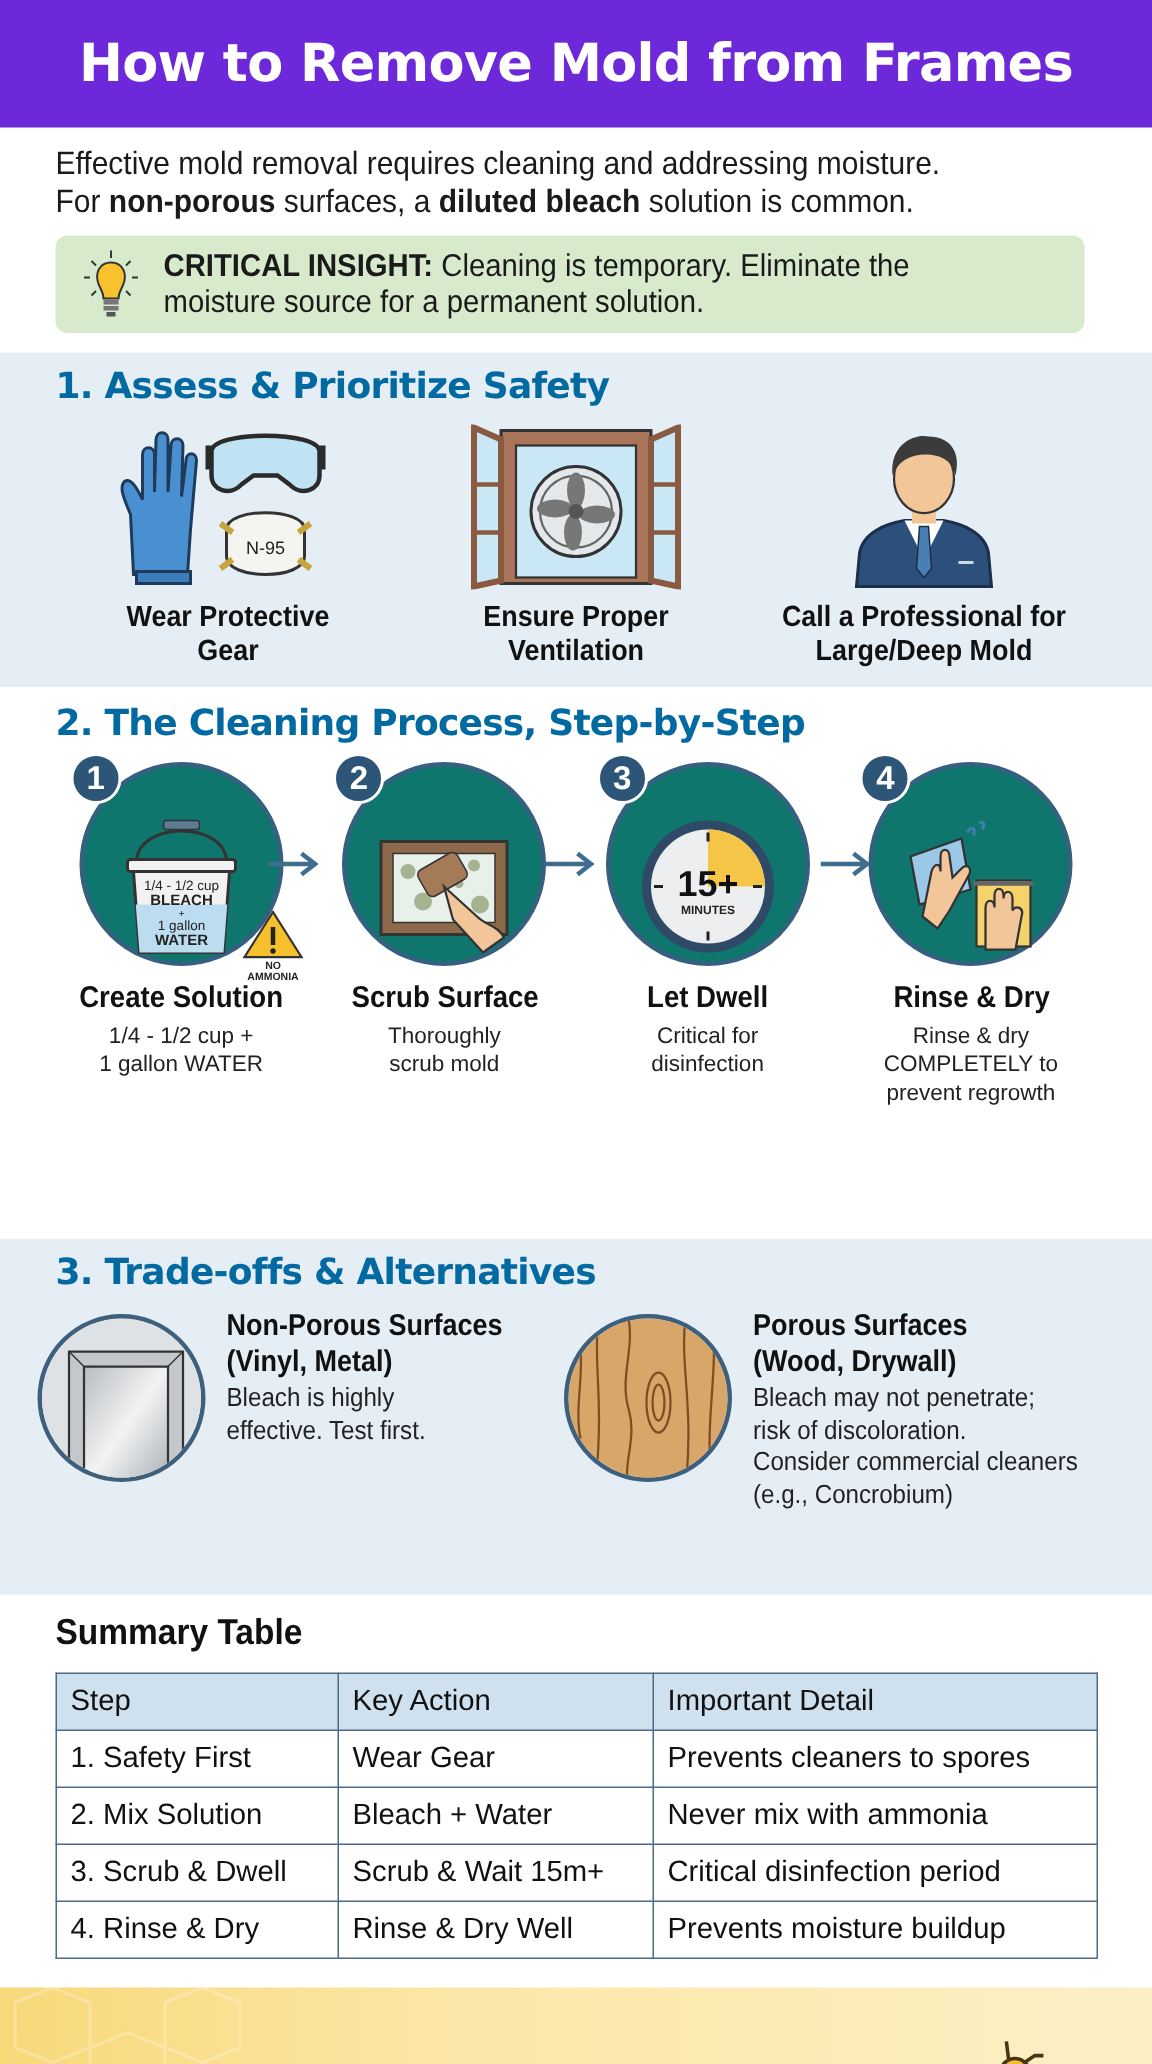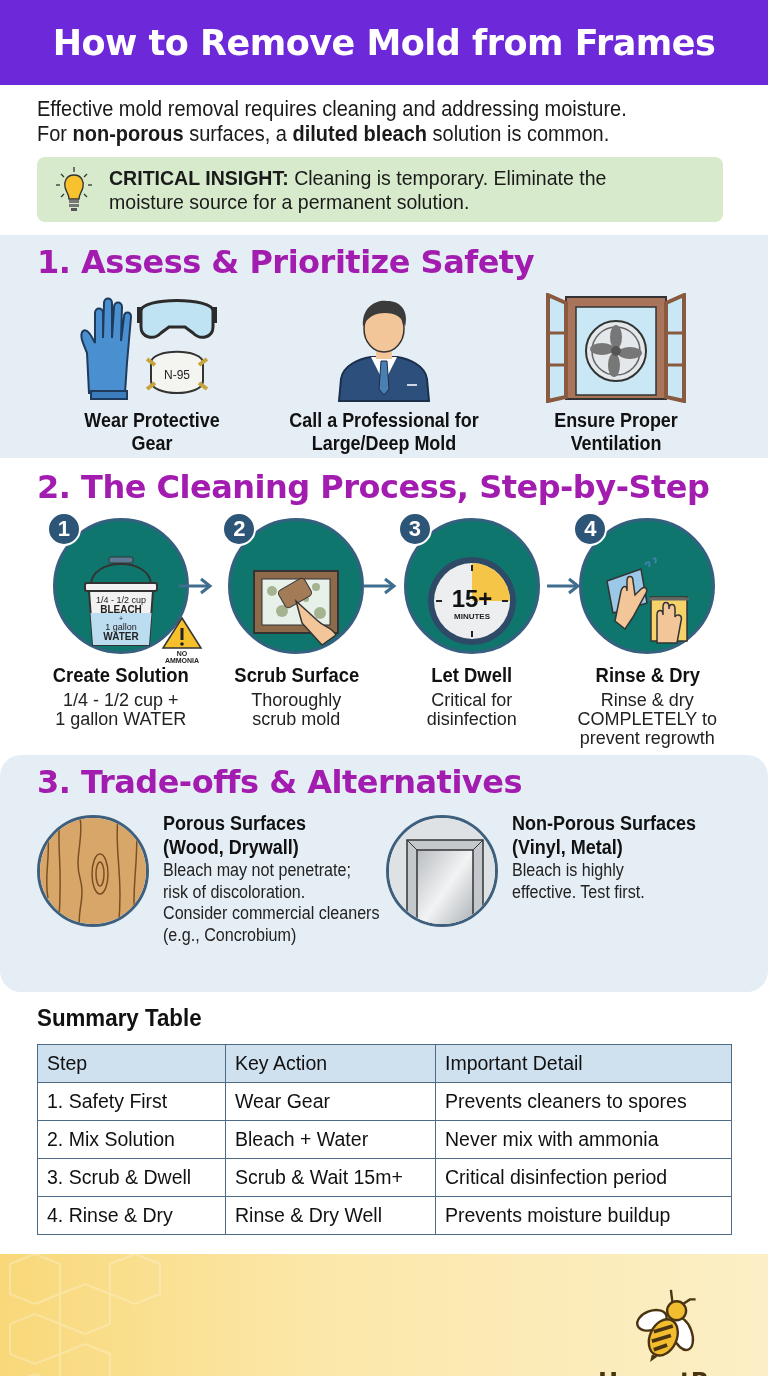--- a/index.html
+++ b/index.html
@@ -6,35 +6,35 @@
   body { width: 768px; height: 1376px; overflow: hidden; background: #ffffff; font-family: "Liberation Sans", sans-serif; color: #111; }
   .header { height: 85px; background: #6d28d9; display: flex; align-items: center; justify-content: center; }
   .header h1 { color: #fff; font-family: "DejaVu Sans", sans-serif; font-weight: bold; font-size: 35px; letter-spacing: -0.5px; }
   .intro { padding: 12px 45px 0 37px; height: 150px; }
   .intro p { font-size: 21.5px; line-height: 25px; color: #1a1a1a; transform: scaleX(0.93); transform-origin: left; white-space: nowrap; }
   .intro b { font-weight: bold; }
   .insight { margin-top: 10px; background: #d7eacc; border-radius: 8px; height: 65px; display: flex; align-items: center; padding: 0 12px 0 18px; }
   .insight .bulb { width: 38px; height: 48px; margin-right: 16px; flex-shrink: 0; }
   .insight p { font-size: 21px; line-height: 24px; transform: scaleX(0.93); transform-origin: left; white-space: nowrap; }
   .sec1 { background: #e6eef5; height: 223px; margin-top: 0; padding: 8px 37px 0 37px; position: relative; top: -0px; }
-  .sec-title { font-family: "DejaVu Sans", sans-serif; font-weight: bold; font-size: 32px; color: #a21caf; letter-spacing: -0.5px; }
+  .sec-title { font-family: "DejaVu Sans", sans-serif; font-weight: bold; font-size: 24px; color: #0369a1; letter-spacing: -0.5px; }
   .sec1-grid { display: flex; justify-content: space-between; margin-top: 12px; }
   .sec1-item { width: 230px; text-align: center; }
   .sec1-item svg { height: 110px; }
   .sec1-item .lbl { font-weight: bold; font-size: 19.5px; line-height: 23px; margin-top: 2px; transform: scaleX(0.92); }
-  .sec2 { height: 297px; padding: 10px 37px 0 37px; }
+  .sec2 { height: 368px; padding: 10px 37px 0 37px; }
   .steps { display: flex; margin-top: 12px; position: relative; }
   .step { width: 176px; text-align: center; position: relative; }
   .step .circle-wrap { position: relative; width: 136px; height: 136px; margin: 0 auto; }
   .step .circle { width: 136px; height: 136px; border-radius: 50%; background: #0f766e; border: 3px solid #35607f; display: flex; align-items: flex-end; justify-content: center; }
   .step .badge { position: absolute; left: -6px; top: -6px; width: 34px; height: 34px; border-radius: 50%; background: #2d5577; color: #fff; font-weight: bold; font-size: 22px; display: flex; align-items: center; justify-content: center; border: 2px solid #fff; }
   .step .s-title { font-weight: bold; font-size: 20px; margin-top: 10px; transform: scaleX(0.92); }
-  .step .s-desc { font-size: 18px; line-height: 19px; color: #222; margin-top: 4px; }
+  .step .s-desc { font-size: 15px; line-height: 19px; color: #222; margin-top: 4px; }
   .arrow { position: absolute; top: 58px; width: 34px; height: 20px; }
-  .sec3 { background: #e6eef5; height: 237px; padding: 8px 31px 0 37px; border-radius: 21px; }
+  .sec3 { background: #e6eef5; height: 237px; padding: 8px 31px 0 37px; }
   .alt-grid { display: flex; margin-top: 10px; }
   .alt { display: flex; width: 380px; }
   .alt .disc { width: 112px; height: 112px; border-radius: 50%; border: 3px solid #3f607c; overflow: hidden; flex-shrink: 0; margin-right: 14px; margin-top: 4px; }
   .alt .a-title { font-weight: bold; font-size: 20px; line-height: 24px; transform: scaleX(0.9); transform-origin: left; white-space: nowrap; }
   .alt .a-desc { font-size: 17.5px; line-height: 19.5px; color: #222; transform: scaleX(0.92); transform-origin: left; white-space: nowrap; margin-top: 2px; }
   .sec4 { height: 262px; padding: 12px 37px 0 37px; }
   .sum-title { font-weight: bold; font-size: 24px; transform: scaleX(0.93); transform-origin: left; }
   table { border-collapse: collapse; width: 695px; margin-top: 12px; }
   th, td { border: 1.5px solid #4e6b86; text-align: left; padding: 0 9px; height: 38px; font-size: 19.5px; }
   th { background: #cfe0ee; font-weight: normal; }
@@ -96,35 +96,20 @@
         <line x1="70" y1="96" x2="78" y2="90" stroke="#c8a43c" stroke-width="4"></line>
           <line x1="130" y1="96" x2="122" y2="90" stroke="#c8a43c" stroke-width="4"></line>
         <text x="100" y="86" text-anchor="middle" font-size="12" font-family="Liberation Sans, sans-serif" fill="#222">N-95</text>
       </svg>
       <div class="lbl">
           <div>Wear Protective</div>
           <div>Gear</div>
         </div>
     </div>
     <div class="sec1-item">
-      <svg viewBox="0 0 110 110" width="110">
-        <path d="M10 108 L12 86 C14 72 30 66 42 64 L68 64 C80 66 96 72 98 86 L100 108Z" fill="#2d4f7c" stroke="#1b2f4a" stroke-width="2"></path>
-        <path d="M42 64 L55 90 L68 64Z" fill="#fff"></path>
-        <path d="M52 68 L58 68 L60 96 L55 102 L50 96Z" fill="#4a7fb3" stroke="#1b2f4a" stroke-width="1"></path>
-        <rect x="47" y="52" width="16" height="14" fill="#f3c69a"></rect>
-        <ellipse cx="55" cy="36" rx="20" ry="23" fill="#f3c69a" stroke="#333" stroke-width="1.5"></ellipse>
-        <path d="M34 34 C32 12 50 6 58 8 C72 8 80 18 76 34 C74 24 66 20 56 20 C46 20 38 24 34 34Z" fill="#3b3b3b"></path>
-        <line x1="78" y1="92" x2="88" y2="92" stroke="#cfd8e3" stroke-width="2"></line>
-      </svg>
-      <div class="lbl">
-          <div>Call a Professional for</div>
-          <div>Large/Deep Mold</div>
-        </div>
-    </div>
-    <div class="sec1-item">
       <svg viewBox="0 0 140 110" width="140">
         <rect x="20" y="4" width="100" height="102" fill="#a9745a" stroke="#333" stroke-width="2"></rect>
         <rect x="30" y="14" width="80" height="88" fill="#c9e7f4" stroke="#333" stroke-width="1.5"></rect>
         <path d="M2 2 L20 10 L20 104 L2 108Z" fill="#c9e7f4" stroke="#8a5a40" stroke-width="4"></path>
         <path d="M138 2 L120 10 L120 104 L138 108Z" fill="#c9e7f4" stroke="#8a5a40" stroke-width="4"></path>
         <line x1="2" y1="40" x2="20" y2="40" stroke="#8a5a40" stroke-width="3"></line>
           <line x1="2" y1="72" x2="20" y2="72" stroke="#8a5a40" stroke-width="3"></line>
         <line x1="120" y1="40" x2="138" y2="40" stroke="#8a5a40" stroke-width="3"></line>
           <line x1="120" y1="72" x2="138" y2="72" stroke="#8a5a40" stroke-width="3"></line>
         <circle cx="70" cy="58" r="30" fill="#e4e8ea" stroke="#333" stroke-width="2"></circle>
@@ -135,20 +120,35 @@
             <ellipse cx="68" cy="72" rx="6" ry="12"></ellipse>
             <ellipse cx="56" cy="56" rx="12" ry="6"></ellipse>
           </g>
         <circle cx="70" cy="58" r="5" fill="#555"></circle>
       </svg>
       <div class="lbl">
           <div>Ensure Proper</div>
           <div>Ventilation</div>
         </div>
     </div>
+    <div class="sec1-item">
+      <svg viewBox="0 0 110 110" width="110">
+        <path d="M10 108 L12 86 C14 72 30 66 42 64 L68 64 C80 66 96 72 98 86 L100 108Z" fill="#2d4f7c" stroke="#1b2f4a" stroke-width="2"></path>
+        <path d="M42 64 L55 90 L68 64Z" fill="#fff"></path>
+        <path d="M52 68 L58 68 L60 96 L55 102 L50 96Z" fill="#4a7fb3" stroke="#1b2f4a" stroke-width="1"></path>
+        <rect x="47" y="52" width="16" height="14" fill="#f3c69a"></rect>
+        <ellipse cx="55" cy="36" rx="20" ry="23" fill="#f3c69a" stroke="#333" stroke-width="1.5"></ellipse>
+        <path d="M34 34 C32 12 50 6 58 8 C72 8 80 18 76 34 C74 24 66 20 56 20 C46 20 38 24 34 34Z" fill="#3b3b3b"></path>
+        <line x1="78" y1="92" x2="88" y2="92" stroke="#cfd8e3" stroke-width="2"></line>
+      </svg>
+      <div class="lbl">
+          <div>Call a Professional for</div>
+          <div>Large/Deep Mold</div>
+        </div>
+    </div>
   </div>
 </div>
 
 <div class="sec2">
   <div class="sec-title">2. The Cleaning Process, Step-by-Step</div>
   <div class="steps">
     <div class="step">
       <div class="circle-wrap">
         <div class="circle">
           <svg viewBox="0 0 100 100" width="100" height="100">
@@ -264,44 +264,20 @@
           <div>COMPLETELY to</div>
           <div>prevent regrowth</div>
         </div>
     </div>
   </div>
 </div>
 
 <div class="sec3">
   <div class="sec-title">3. Trade-offs &amp; Alternatives</div>
   <div class="alt-grid">
-    <div class="alt">
-      <div class="disc">
-        <svg viewBox="0 0 112 112" width="112" height="112">
-          <rect width="112" height="112" fill="#d9a66a"></rect>
-          <g fill="none" stroke="#7a4f22" stroke-width="1.5">
-            <path d="M20 0 C16 30 24 50 18 112"></path>
-              <path d="M40 0 C44 20 34 40 40 60 C46 80 36 96 40 112"></path>
-            <ellipse cx="60" cy="56" rx="8" ry="20"></ellipse>
-              <ellipse cx="60" cy="56" rx="4" ry="12"></ellipse>
-            <path d="M78 0 C74 30 84 60 78 112"></path>
-              <path d="M96 0 C100 40 90 70 96 112"></path>
-              <path d="M8 20 C10 40 4 60 8 80"></path>
-          </g>
-        </svg>
-      </div>
-      <div>
-        <div class="a-title">Porous Surfaces</div>
-        <div class="a-title">(Wood, Drywall)</div>
-        <div class="a-desc">Bleach may not penetrate;</div>
-        <div class="a-desc">risk of discoloration.</div>
-        <div class="a-desc">Consider commercial cleaners</div>
-        <div class="a-desc">(e.g., Concrobium)</div>
-      </div>
-    </div>
     <div class="alt" style="margin-left:-12px;">
       <div class="disc">
         <svg viewBox="0 0 112 112" width="112" height="112">
           <defs>
               <linearGradient id="mg" x1="0" y1="0" x2="1" y2="1">
                 <stop offset="0" stop-color="#b8bcc0"></stop>
                 <stop offset="0.5" stop-color="#f2f3f4"></stop>
                 <stop offset="1" stop-color="#a8adb2"></stop>
               </linearGradient>
             </defs>
@@ -310,20 +286,44 @@
           <path d="M28 32 L84 32 L84 112 L28 112Z" fill="url(#mg)" stroke="#333" stroke-width="1.5"></path>
           <line x1="18" y1="22" x2="28" y2="32" stroke="#333"></line>
             <line x1="94" y1="22" x2="84" y2="32" stroke="#333"></line>
         </svg>
       </div>
       <div>
         <div class="a-title">Non-Porous Surfaces</div>
         <div class="a-title">(Vinyl, Metal)</div>
         <div class="a-desc">Bleach is highly</div>
         <div class="a-desc">effective. Test first.</div>
+      </div>
+    </div>
+    <div class="alt">
+      <div class="disc">
+        <svg viewBox="0 0 112 112" width="112" height="112">
+          <rect width="112" height="112" fill="#d9a66a"></rect>
+          <g fill="none" stroke="#7a4f22" stroke-width="1.5">
+            <path d="M20 0 C16 30 24 50 18 112"></path>
+              <path d="M40 0 C44 20 34 40 40 60 C46 80 36 96 40 112"></path>
+            <ellipse cx="60" cy="56" rx="8" ry="20"></ellipse>
+              <ellipse cx="60" cy="56" rx="4" ry="12"></ellipse>
+            <path d="M78 0 C74 30 84 60 78 112"></path>
+              <path d="M96 0 C100 40 90 70 96 112"></path>
+              <path d="M8 20 C10 40 4 60 8 80"></path>
+          </g>
+        </svg>
+      </div>
+      <div>
+        <div class="a-title">Porous Surfaces</div>
+        <div class="a-title">(Wood, Drywall)</div>
+        <div class="a-desc">Bleach may not penetrate;</div>
+        <div class="a-desc">risk of discoloration.</div>
+        <div class="a-desc">Consider commercial cleaners</div>
+        <div class="a-desc">(e.g., Concrobium)</div>
       </div>
     </div>
   </div>
 </div>
 
 <div class="sec4">
   <div class="sum-title">Summary Table</div>
   <table>
     <thead>
       <tr>

